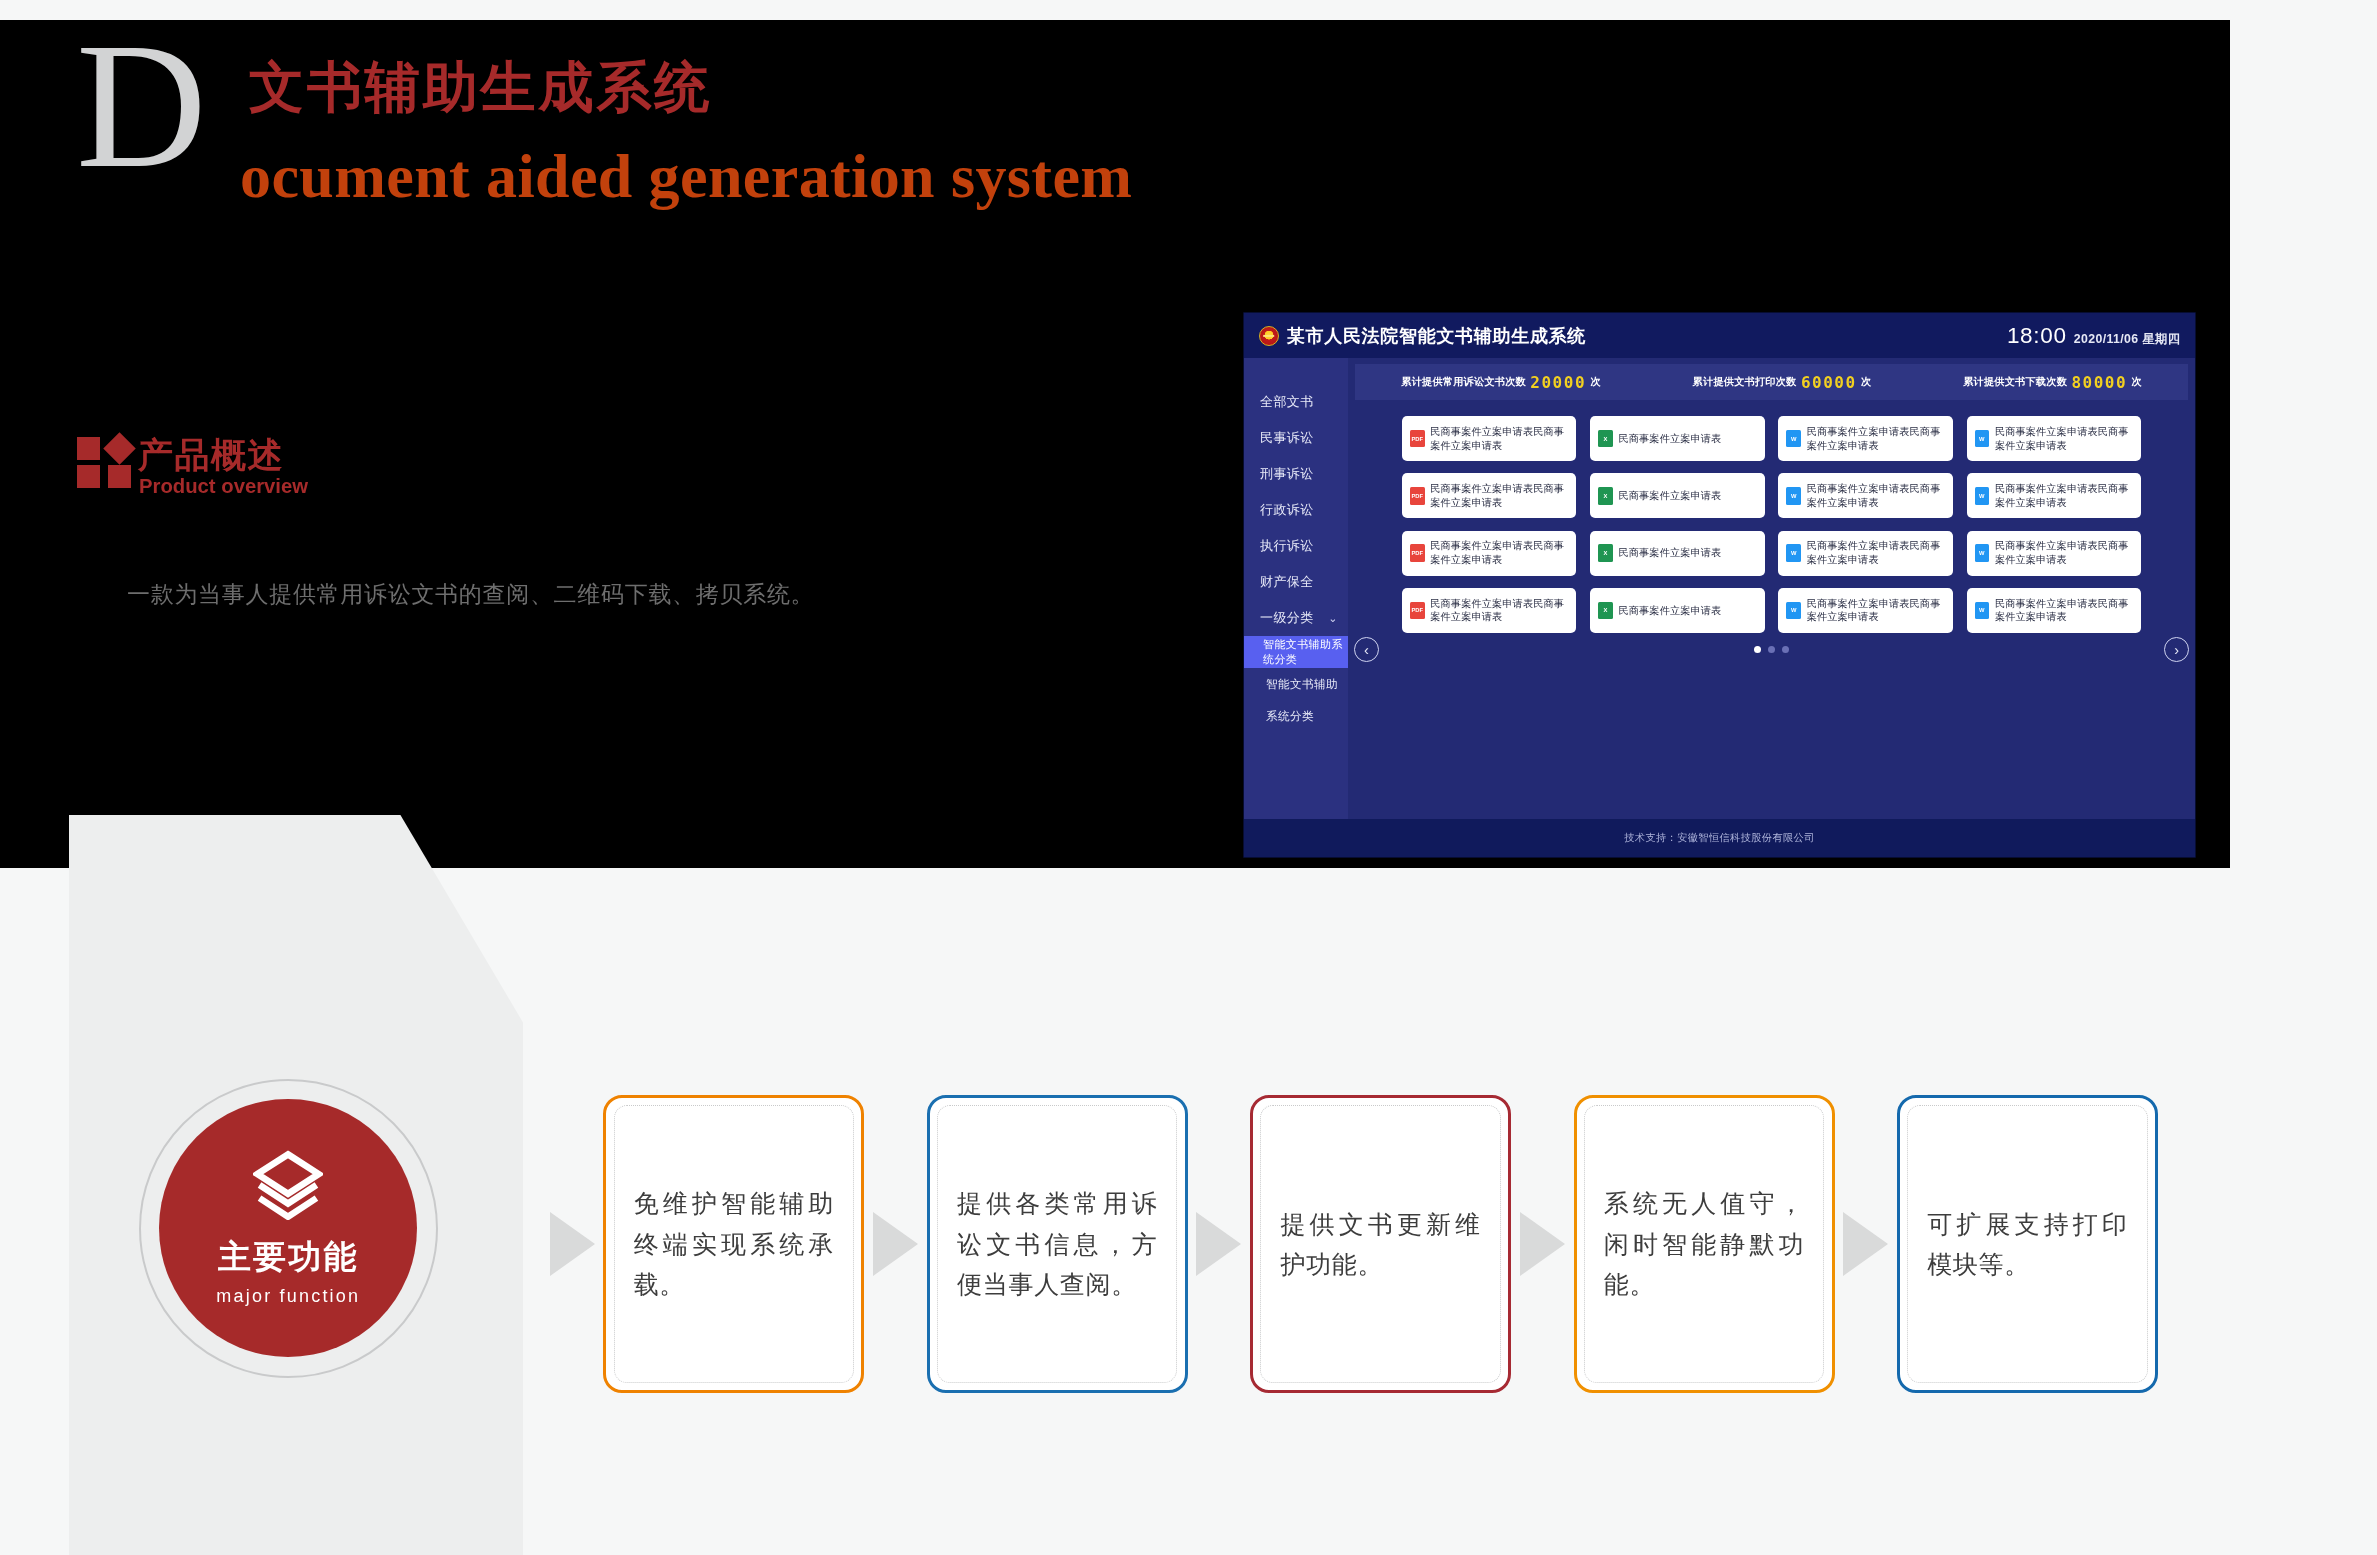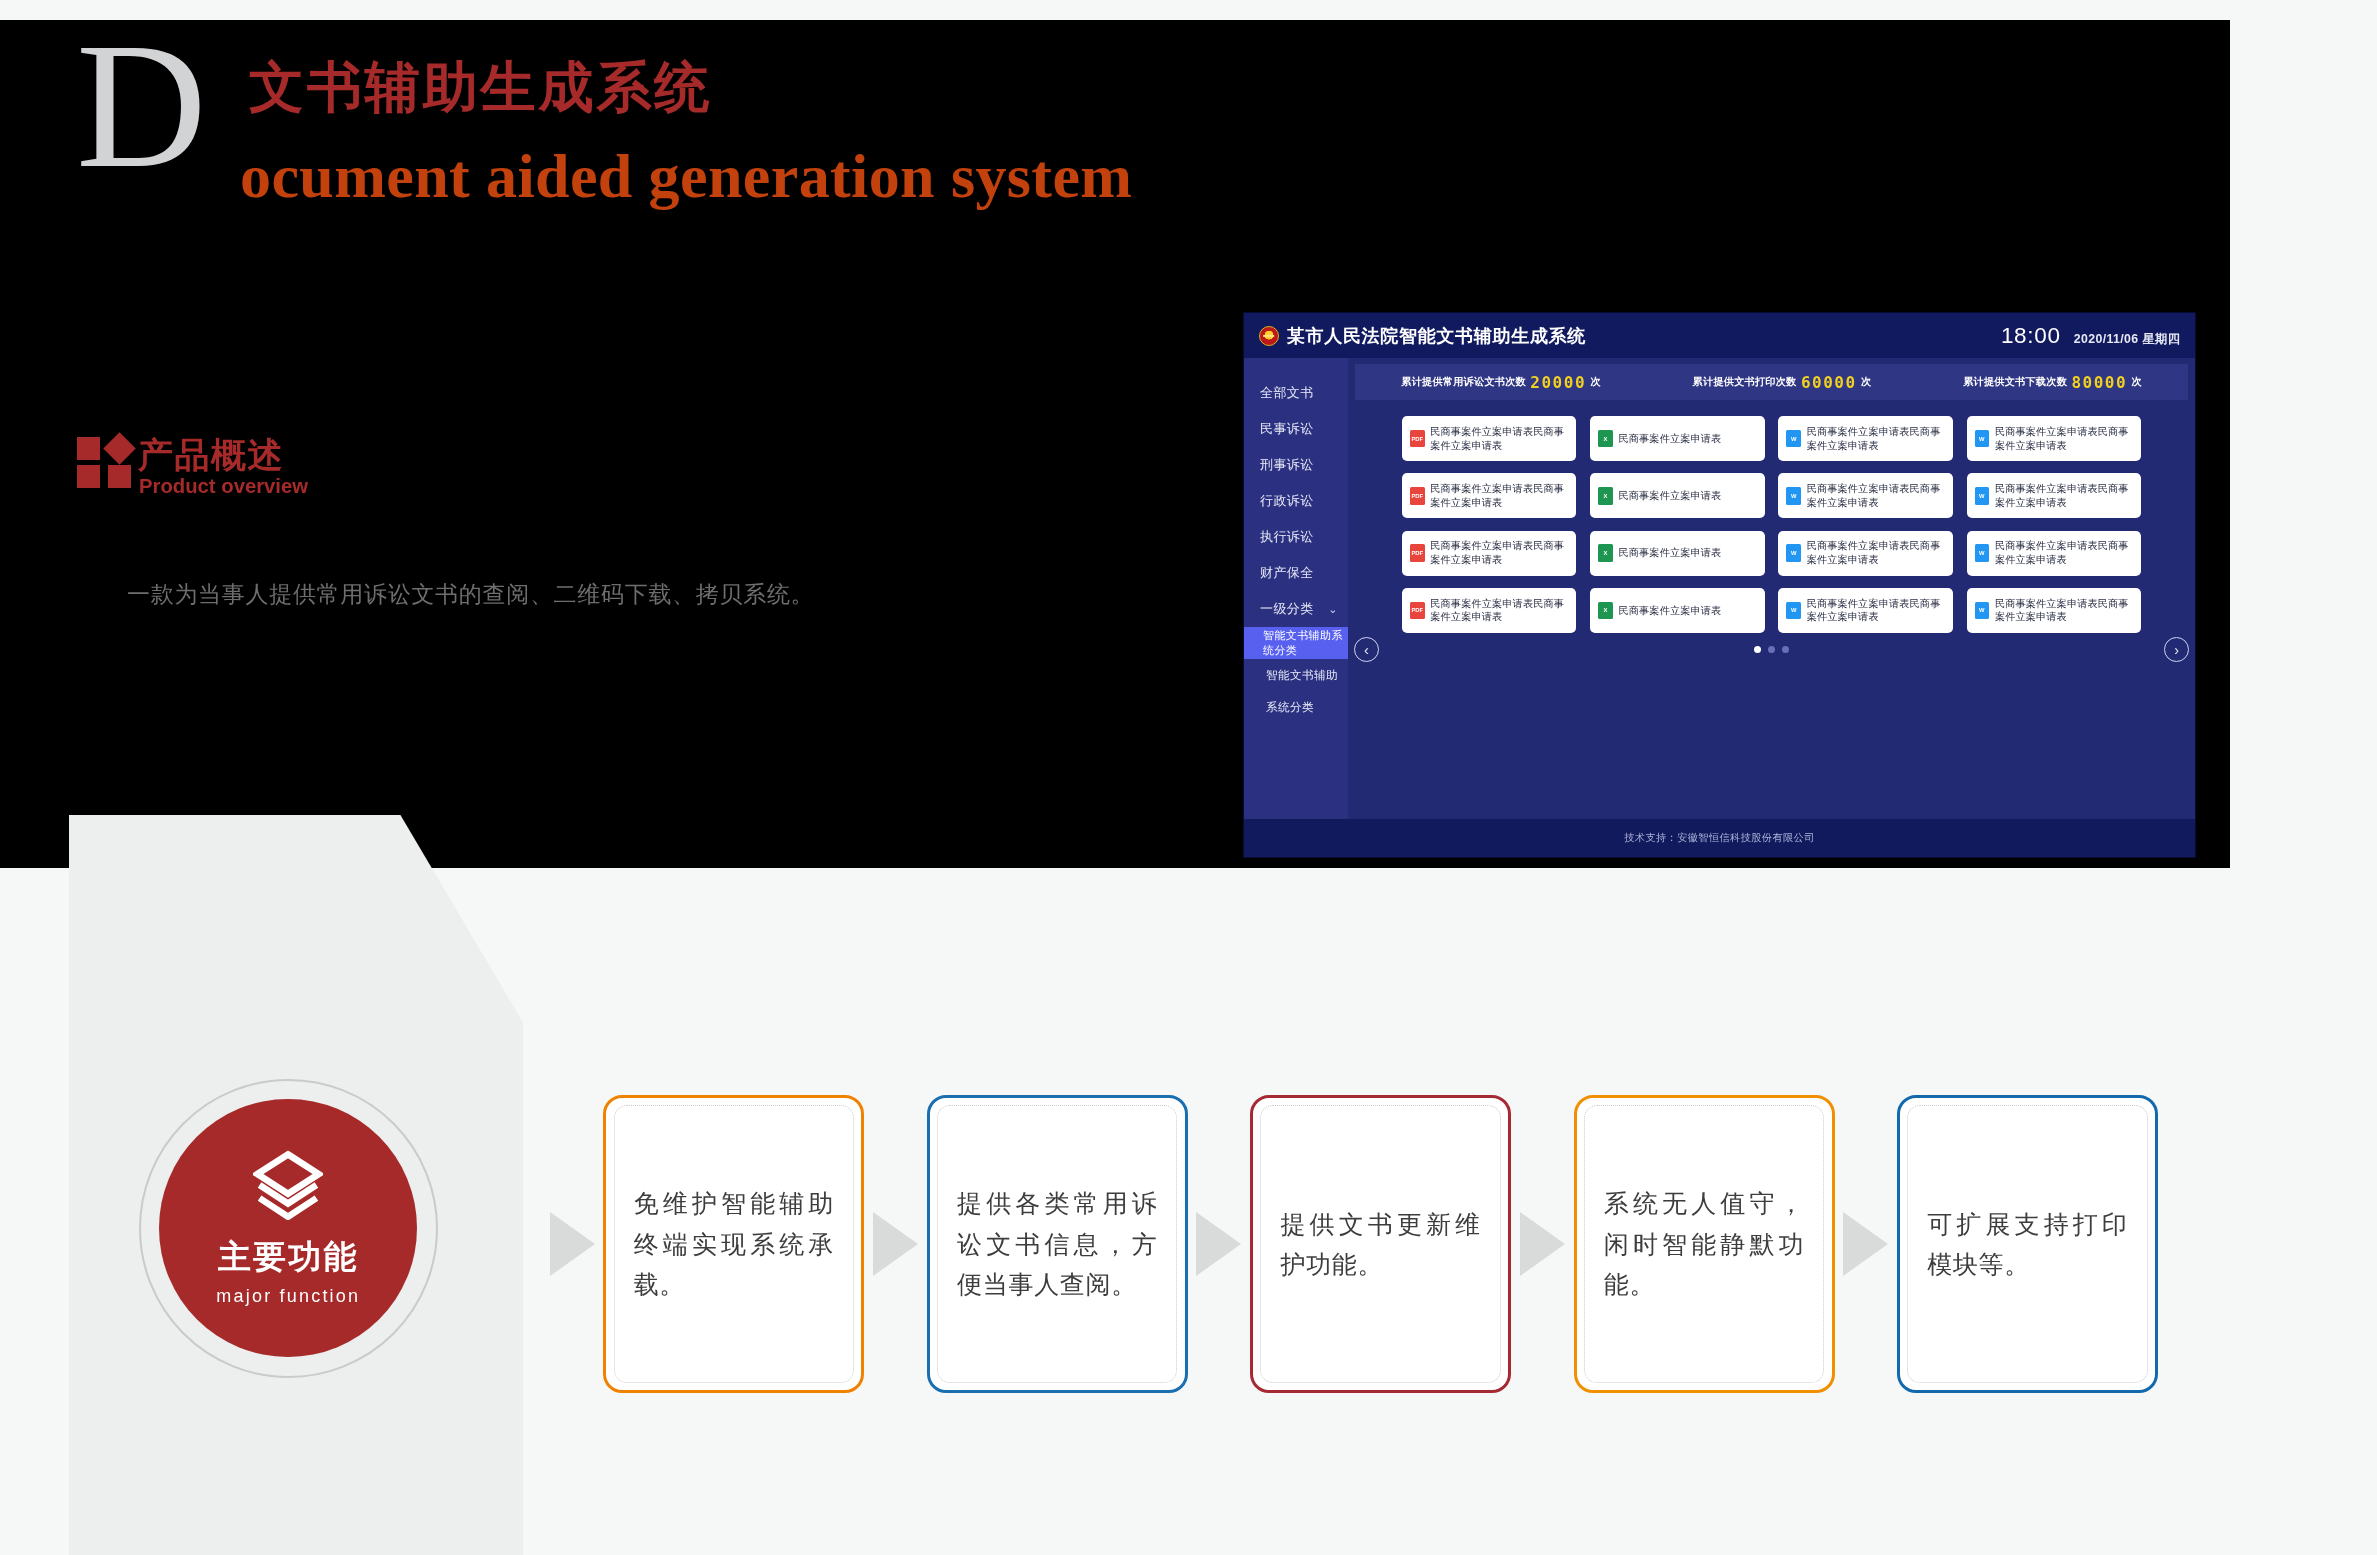--- a/index.html
+++ b/index.html
@@ -72,28 +72,28 @@
     width: 20.3px; height: 20.3px; border-radius: 50%;
     background: radial-gradient(circle at 50% 45%, #ffd23a 0%, #ffcc22 32%, #c01a1a 34%, #b01414 100%);
     border: 1.5px solid #d9b020; flex: none; margin-right: 8px;
     position: relative;
   }
   .app-emblem::after {
     content:""; position:absolute; left:50%; top:52%; width:11.6px; height:2.2px;
     background:#ffe27a; transform: translate(-50%,-50%);
   }
   .app-title { font-size: 18px; font-weight: 700; color: #fff; letter-spacing: 0.7px; }
-  .app-clock { margin-left:auto; display:flex; align-items: baseline; gap: 13px; }
+  .app-clock { margin-left:auto; display:flex; align-items: baseline; gap: 7px; }
   .app-time { font-size: 22.5px; color: #fff; font-weight: 400; letter-spacing: 0.7px; }
   .app-date { font-size: 12.3px; color: #e6e8f5; font-weight: 700; letter-spacing: 0.4px; }
 
   .app-body { position: relative; display: flex; height: 473px; }
 
   .app-side {
-    width: 104px; background: #2b3180; padding-top: 17px; flex: none; font-family: Liberation Serif, serif;
+    width: 104px; background: #2b3180; padding-top: 26px; flex: none; font-family: Liberation Serif, serif;
   }
   .side-item {
     height: 36px; display:flex; align-items:center; padding: 0 0 0 16px;
     font-size: 13px; color: #e8eaf8; letter-spacing: 0.4px; position: relative;
   }
   .side-item .chev { margin-left: auto; margin-right: 10.2px; font-size: 11px; color:#cfd3f0; }
   .side-item.sub { padding-left: 22px; font-size: 11.6px; height: 32px; }
   .side-item.active {
     background: #5860f0; color:#fff; font-weight: 500; font-size: 11px; padding-left: 19px;
   }

